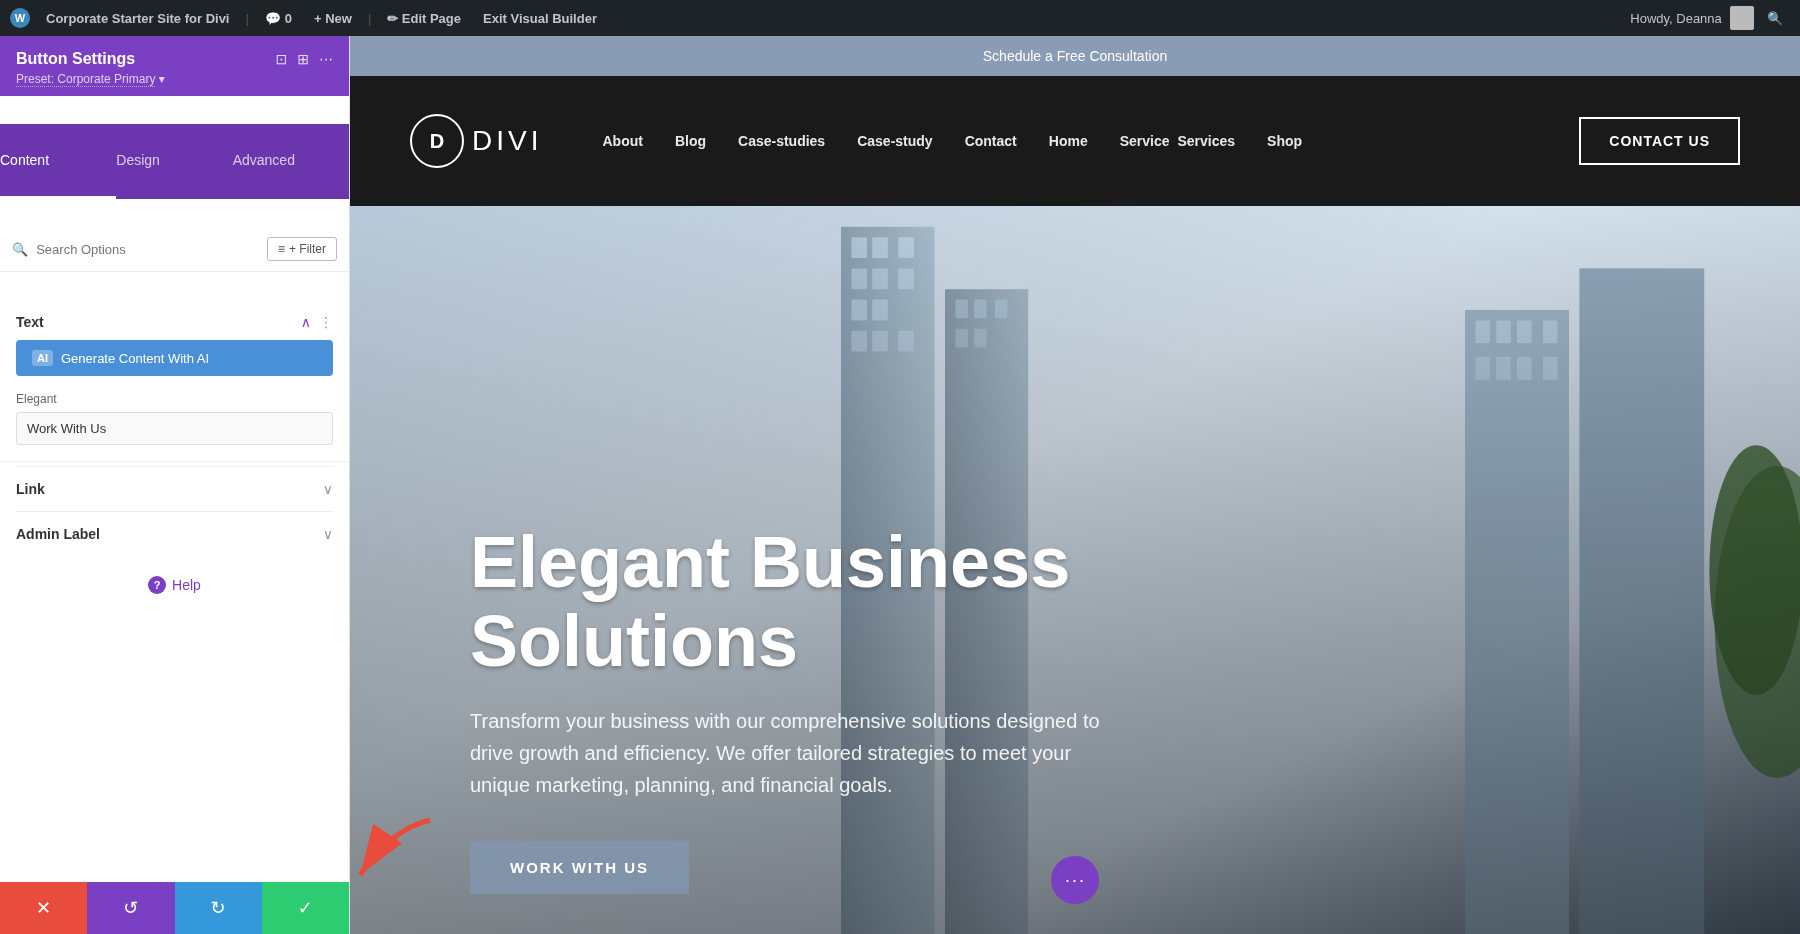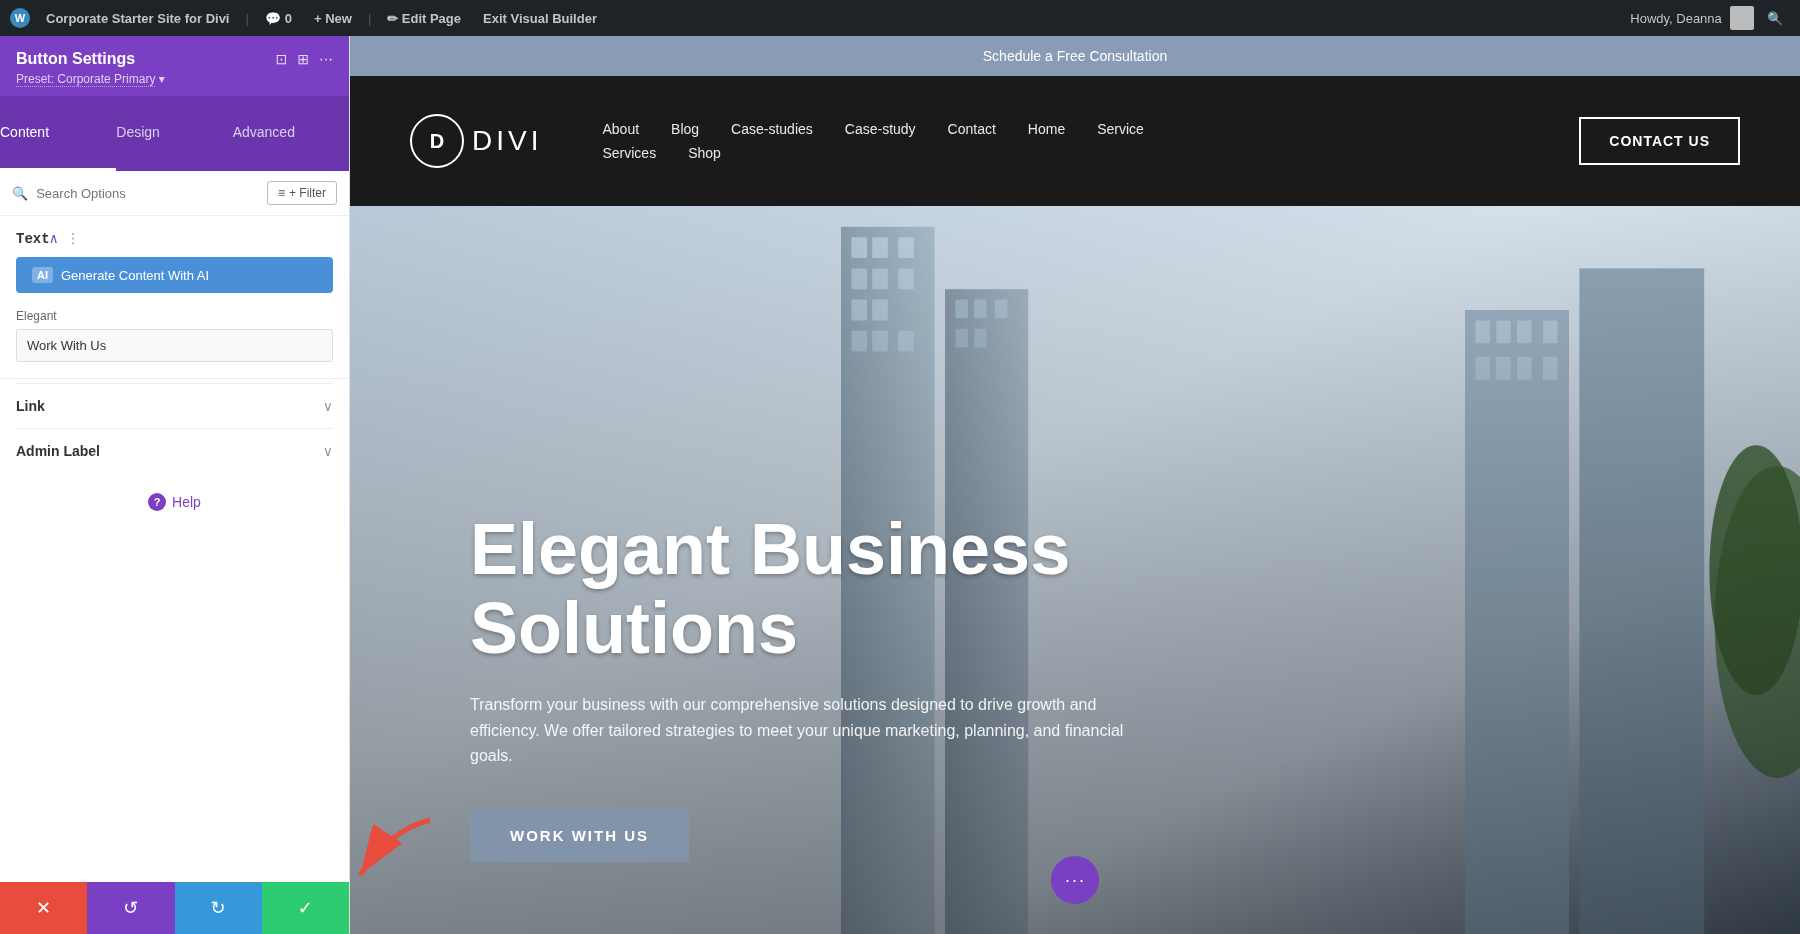--- a/index.html
+++ b/index.html
@@ -38,20 +38,21 @@
     
     .left-panel {
       width: 350px;
       background: #fff;
       display: flex;
       flex-direction: column;
       flex-shrink: 0;
       border-right: 1px solid #ddd;
       position: relative;
       z-index: 10;
+      gap: 28px;
     }
 
     .panel-header {
       background: #7b3fc4;
       padding: 14px 16px 10px;
       color: white;
     }
     .panel-title-row {
       display: flex;
       align-items: center;
@@ -131,23 +132,22 @@
     .panel-content {
       flex: 1;
       overflow-y: auto;
       padding: 0;
     }
 
     
     .section-header {
       display: flex;
       align-items: center;
-      justify-content: flex-start;
+      justify-content: space-between;
       padding: 14px 16px 10px;
-      font-family: Liberation Mono, monospace;
     }
     .section-title {
       font-size: 14px;
       font-weight: 600;
       color: #333;
     }
     .section-controls {
       display: flex;
       gap: 8px;
       align-items: center;
@@ -316,23 +316,24 @@
     }
     .logo-text {
       color: white;
       font-size: 28px;
       font-weight: 400;
       letter-spacing: 4px;
     }
 
     .site-nav {
       display: flex;
-      flex-direction: column;
+      flex-direction: row;
       gap: 8px;
       flex: 1;
+      font-weight: bold;
     }
     .nav-row {
       display: flex;
       align-items: center;
       gap: 32px;
     }
     .nav-link {
       color: white;
       font-size: 14px;
       text-decoration: none;
@@ -363,33 +364,33 @@
 
     .hero-bg {
       position: absolute;
       inset: 0;
       background: linear-gradient(135deg, #8b9eb5 0%, #b8c8d8 30%, #c8d5e0 50%, #6b7d8f 70%, #4a5a6a 100%);
     }
 
     .hero-content {
       position: relative;
       z-index: 2;
-      padding: 0 120px 72px;
+      padding: 0 120px 40px;
       max-width: 900px;
     }
     .hero-title {
       font-size: 72px;
       font-weight: 700;
       color: white;
       line-height: 1.1;
       margin-bottom: 24px;
       text-shadow: 0 2px 4px rgba(0,0,0,0.3);
     }
     .hero-subtitle {
-      font-size: 16px;
+      font-size: 20px;
       color: rgba(255,255,255,0.9);
       line-height: 1.6;
       margin-bottom: 40px;
       max-width: 700px;
     }
     .hero-btn {
       background: rgba(130,150,175,0.8);
       color: white;
       border: none;
       padding: 18px 40px;

